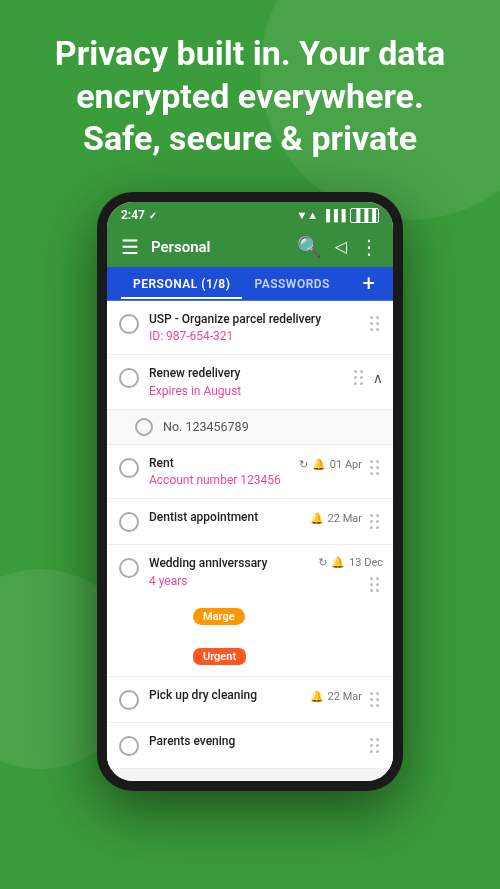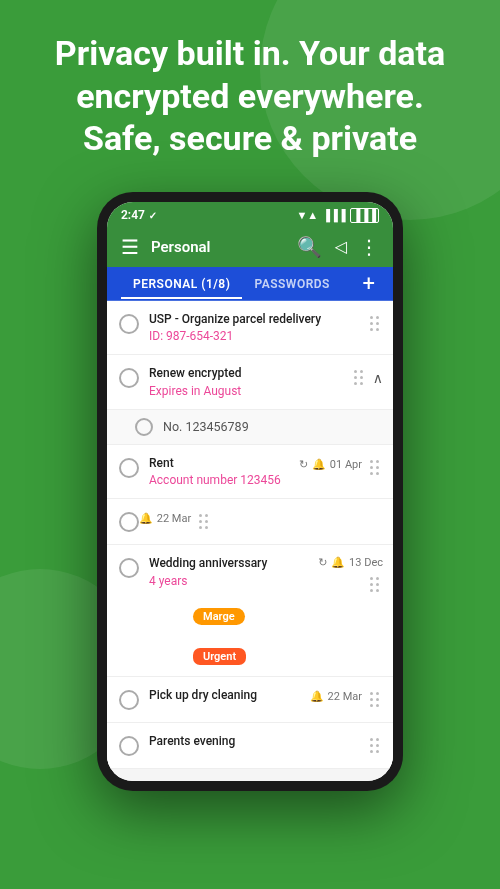--- a/index.html
+++ b/index.html
@@ -309,21 +309,21 @@
             <div class="drag-dot-row">
                 <div class="drag-dot"></div>
                 <div class="drag-dot"></div>
               </div>
           </div>
         </div>
 
         <div class="task-item">
           <div class="checkbox"></div>
           <div class="task-content">
-            <div class="task-title">Renew encrypted</div>
+            <div class="task-title">Renew redelivery</div>
             <div class="task-subtitle">Expires in August</div>
           </div>
           <div style="display:flex; align-items:center; gap:6px;">
             <div class="drag-handle">
               <div class="drag-dot-row">
                   <div class="drag-dot"></div>
                   <div class="drag-dot"></div>
                 </div>
               <div class="drag-dot-row">
                   <div class="drag-dot"></div>
@@ -365,20 +365,23 @@
               </div>
             <div class="drag-dot-row">
                 <div class="drag-dot"></div>
                 <div class="drag-dot"></div>
               </div>
           </div>
         </div>
 
         <div class="task-item">
           <div class="checkbox"></div>
+          <div class="task-content">
+            <div class="task-title">Dentist appointment</div>
+          </div>
           <div style="display:flex; align-items:center; gap:4px; font-size:11px; color:#757575; margin-top:2px;">
             <span>🔔</span>
             <span>22 Mar</span>
           </div>
           <div class="drag-handle" style="margin-left:4px;">
             <div class="drag-dot-row">
                 <div class="drag-dot"></div>
                 <div class="drag-dot"></div>
               </div>
             <div class="drag-dot-row">

